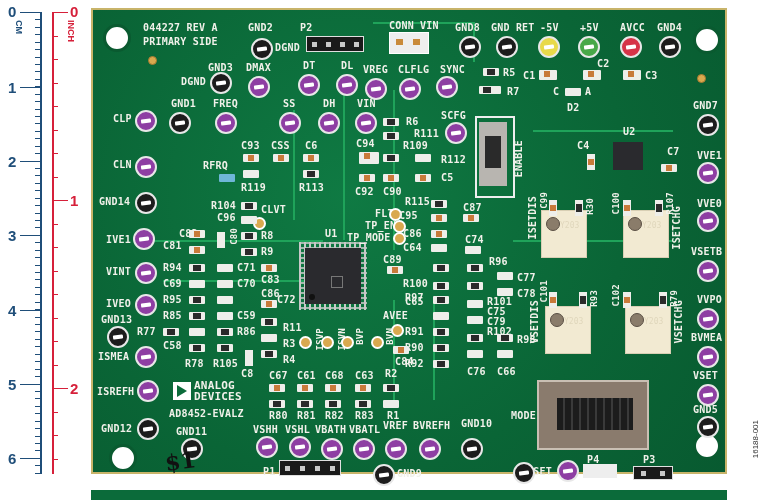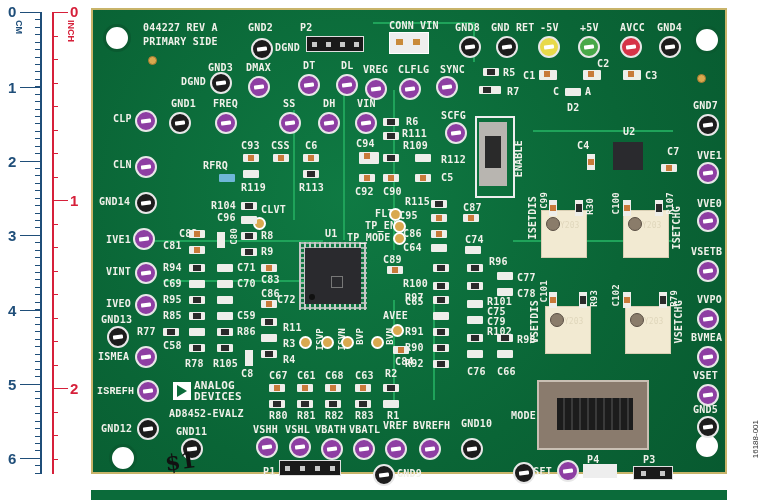--- a/index.html
+++ b/index.html
@@ -147,21 +147,21 @@
   <span class="silk" style="left:13px;top:224px;">IVE1</span>
   <div class="tp purple" style="left:40px;top:218px;"></div>
   <span class="silk" style="left:13px;top:256px;">VINT</span>
   <div class="tp purple" style="left:42px;top:252px;"></div>
   <span class="silk" style="left:13px;top:288px;">IVEO</span>
   <div class="tp purple" style="left:42px;top:284px;"></div>
   <span class="silk" style="left:8px;top:304px;">GND13</span>
   <div class="tp black" style="left:14px;top:316px;"></div>
   <span class="silk" style="left:5px;top:341px;">ISMEA</span>
   <div class="tp purple" style="left:42px;top:336px;"></div>
-  <span class="silk" style="left:4px;top:376px;font-family:Liberation Mono, monospace;">ISREFH</span>
+  <span class="silk" style="left:4px;top:376px;">ISREFH</span>
   <div class="tp purple" style="left:44px;top:370px;"></div>
   <span class="silk" style="left:8px;top:413px;">GND12</span>
   <div class="tp black" style="left:44px;top:408px;"></div>
   <span class="silk" style="left:83px;top:416px;">GND11</span>
   <div class="tp black" style="left:88px;top:428px;"></div>
 
   <div class="abs" style="left:80px;top:372px;width:18px;height:18px;background:#fff;">
     <div style="position:absolute;left:4px;top:3px;width:0;height:0;border-top:6px solid transparent;border-bottom:6px solid transparent;border-left:10px solid #0b6b3a;"></div>
   </div>
   <span class="silk" style="left:101px;top:370px;font-size:11px;">ANALOG</span>
@@ -321,21 +321,21 @@
   <div class="via" style="left:248px;top:326px;width:9px;height:9px;border:2px solid #fff;"></div>
   <span class="silk v sm" style="left:292px;top:318px;">BVN</span>
   <div class="via" style="left:278px;top:326px;width:9px;height:9px;border:2px solid #fff;"></div>
 
   <span class="silk" style="left:348px;top:100px;">SCFG</span>
   <div class="tp purple" style="left:352px;top:112px;"></div>
 
   <div class="smd res" style="left:290px;top:108px;"></div>
   <span class="silk" style="left:313px;top:106px;">R6</span>
   <div class="smd res" style="left:290px;top:122px;"></div>
-  <span class="silk" style="left:298px;top:118px;padding-left:11px;">R111</span>
+  <span class="silk" style="left:310px;top:118px;padding-left:11px;">R111</span>
   <span class="silk" style="left:310px;top:130px;">R109</span>
   <div class="smd res" style="left:290px;top:144px;"></div>
   <div class="smd" style="left:322px;top:144px;"></div>
   <span class="silk" style="left:348px;top:144px;">R112</span>
   <div class="smd cap" style="left:322px;top:164px;"></div>
   <span class="silk" style="left:348px;top:162px;">C5</span>
   <div class="smd cap" style="left:290px;top:164px;"></div>
   <span class="silk" style="left:290px;top:176px;">C90</span>
   <span class="silk" style="left:263px;top:128px;">C94</span>
   <div class="smd cap" style="left:266px;top:142px;width:20px;height:12px;"></div>

